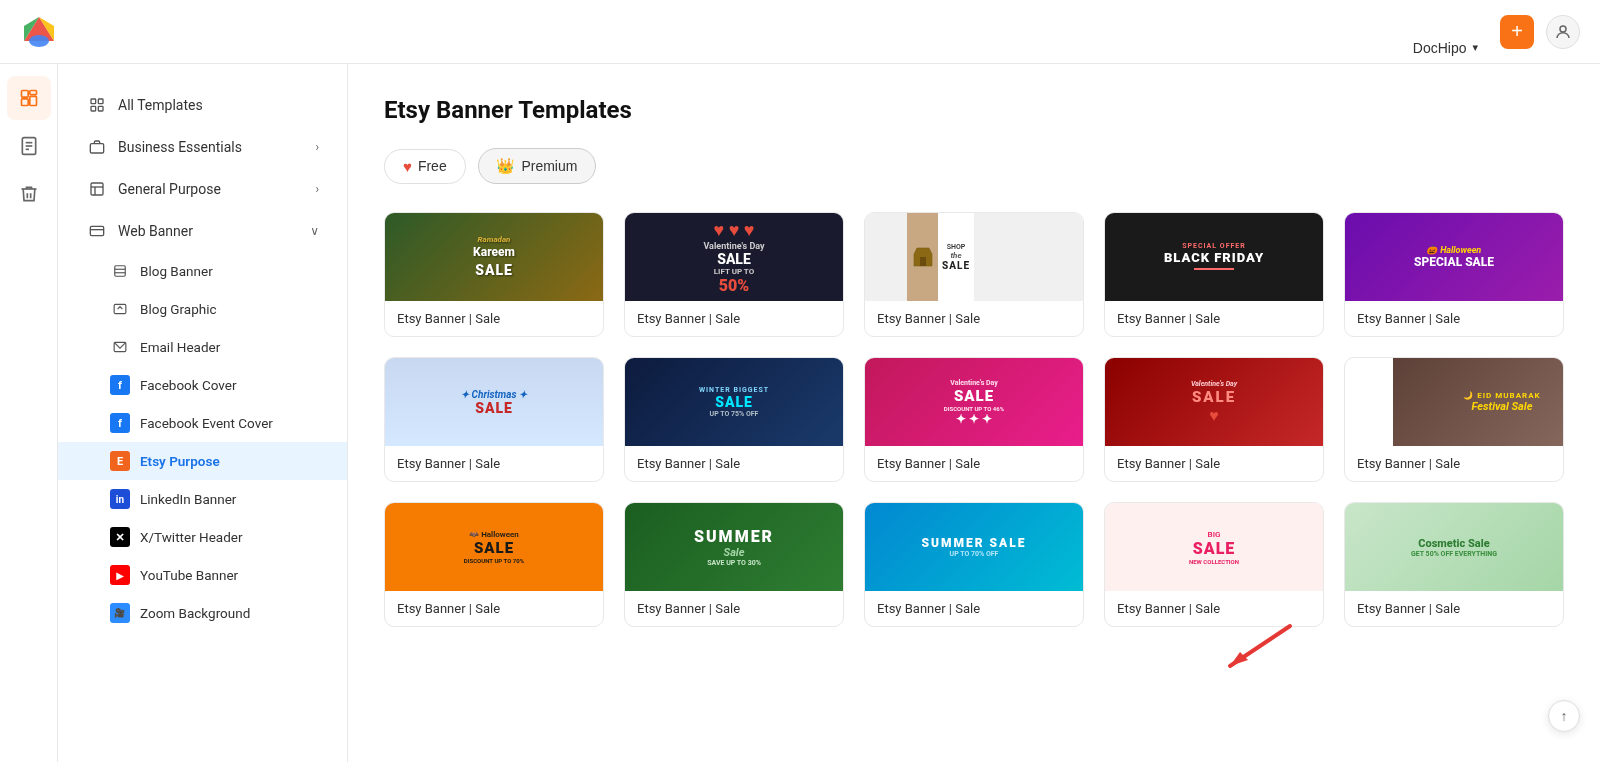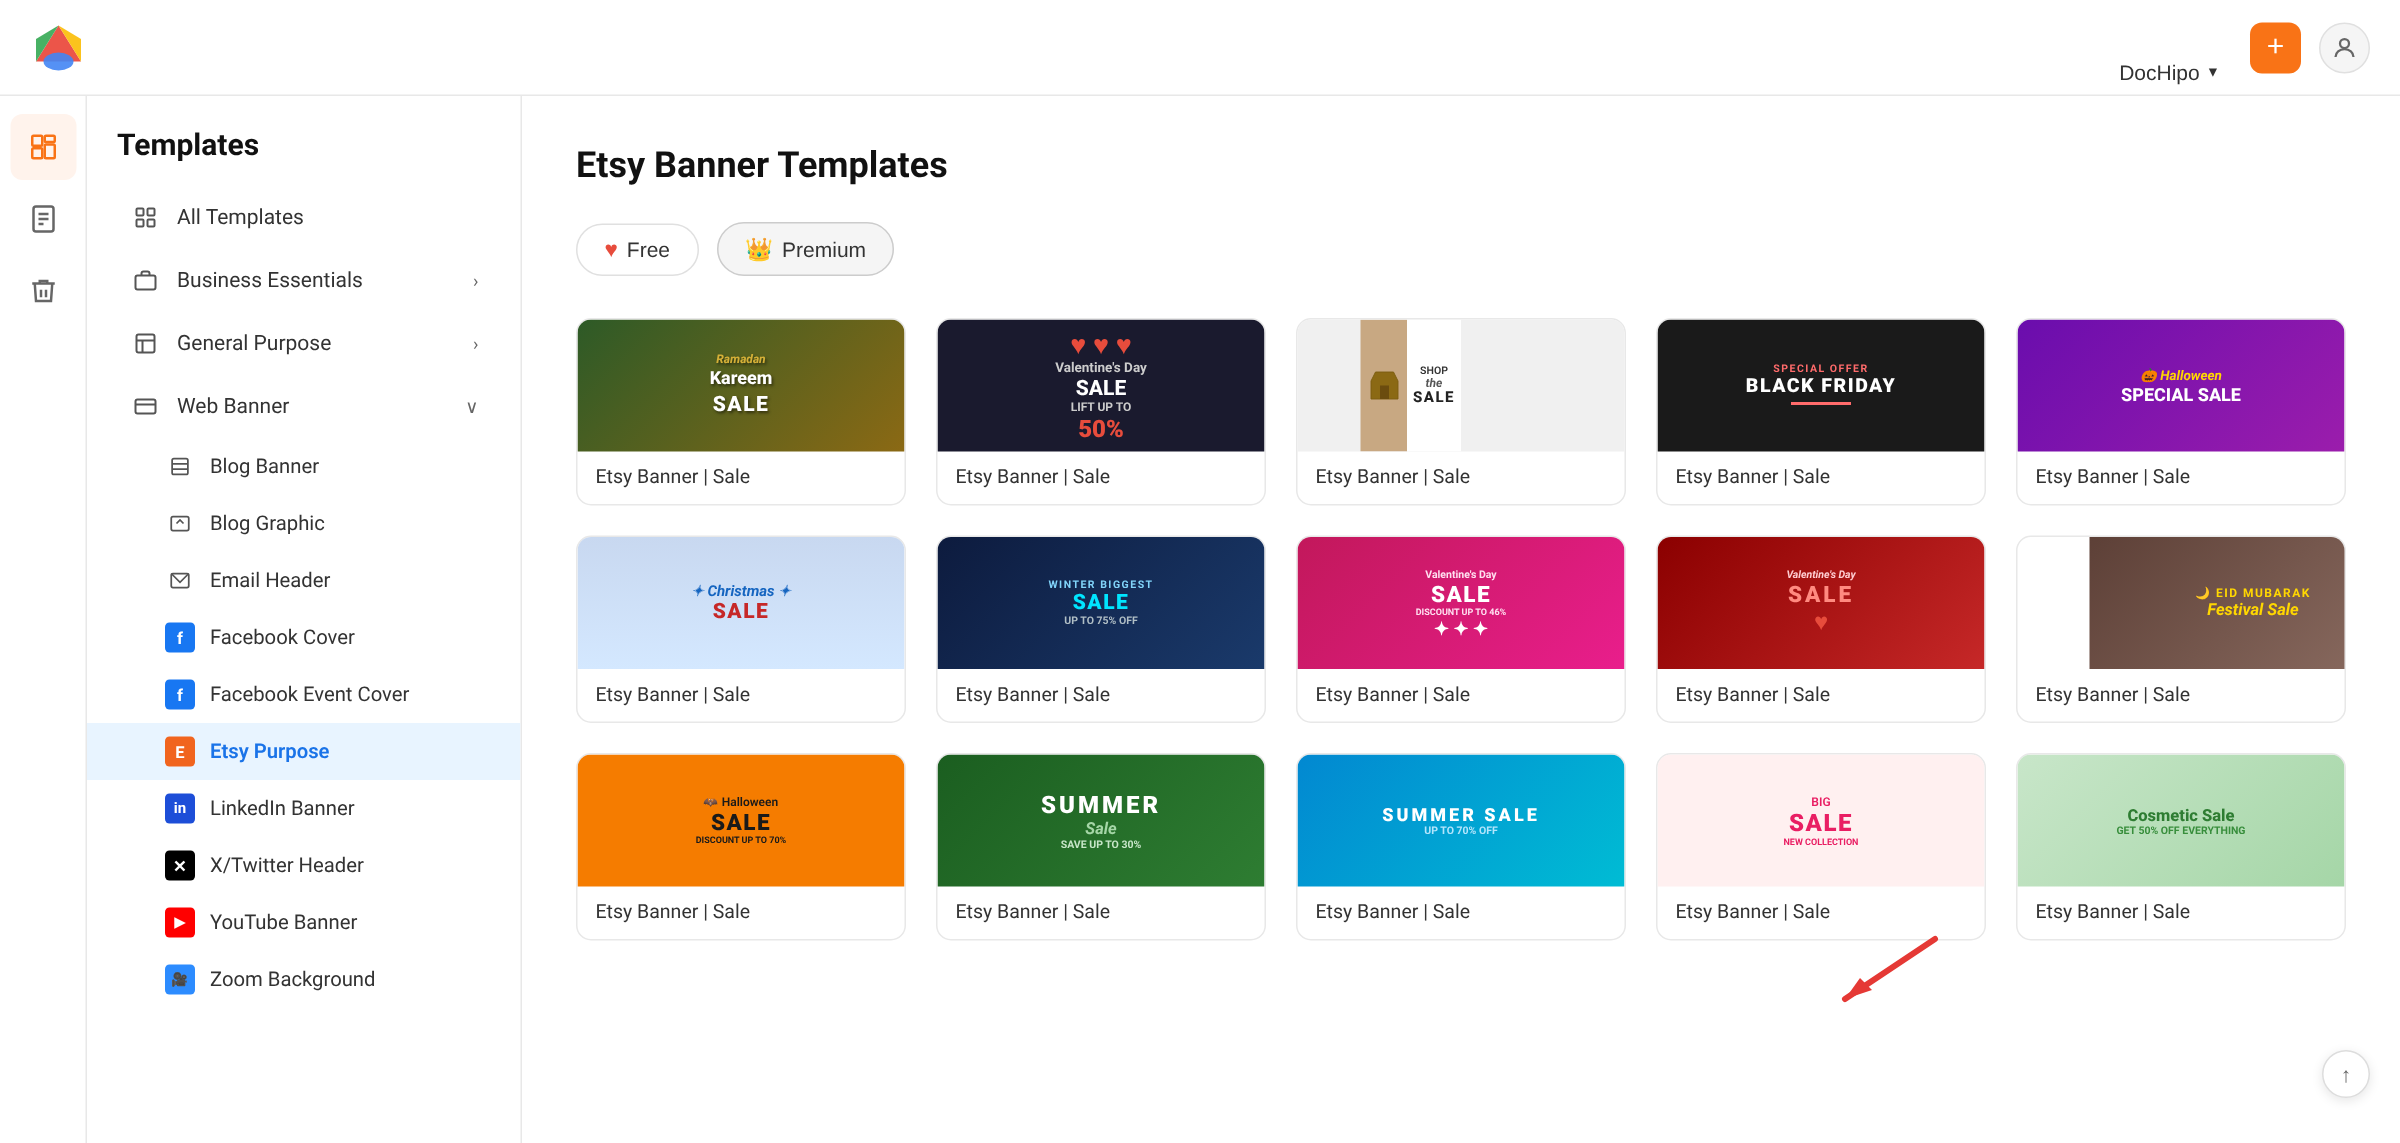--- a/index.html
+++ b/index.html
@@ -393,21 +393,20 @@
       <svg width="20" height="20" viewBox="0 0 24 24" fill="none" stroke="#666" stroke-width="2">
         <polyline points="3 6 5 6 21 6"></polyline>
           <path d="M19 6l-1 14H6L5 6"></path>
           <path d="M10 11v6M14 11v6"></path>
           <path d="M9 6V4h6v2"></path>
       </svg>
     </div>
   </div>
 
   <div class="nav-sidebar">
-    <div class="nav-sidebar-title">Templates</div>
 
     <div class="nav-item">
       <div class="icon-box">
         <svg width="16" height="16" viewBox="0 0 24 24" fill="none" stroke="#555" stroke-width="2">
           <rect x="3" y="3" width="7" height="7" rx="1"></rect>
             <rect x="14" y="3" width="7" height="7" rx="1"></rect>
             <rect x="3" y="14" width="7" height="7" rx="1"></rect>
             <rect x="14" y="14" width="7" height="7" rx="1"></rect>
         </svg>
       </div>

